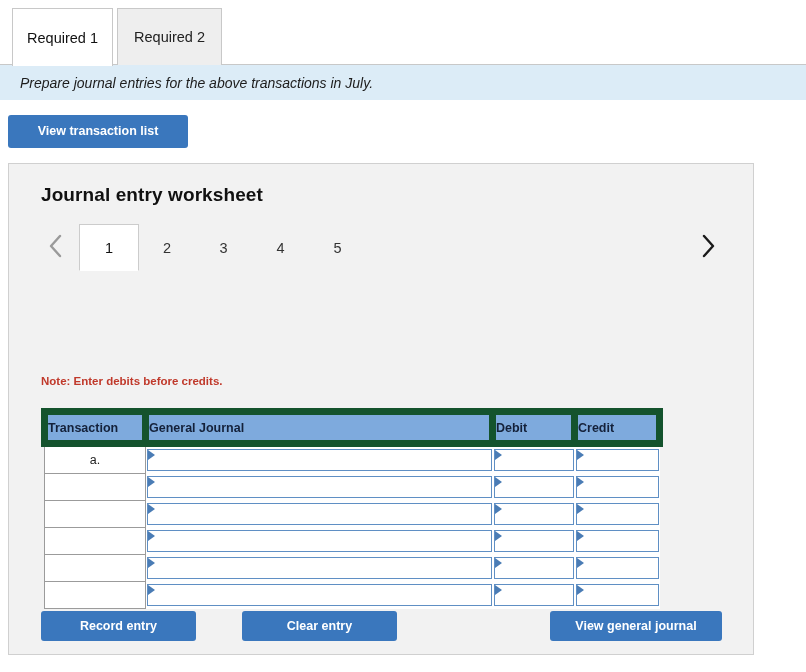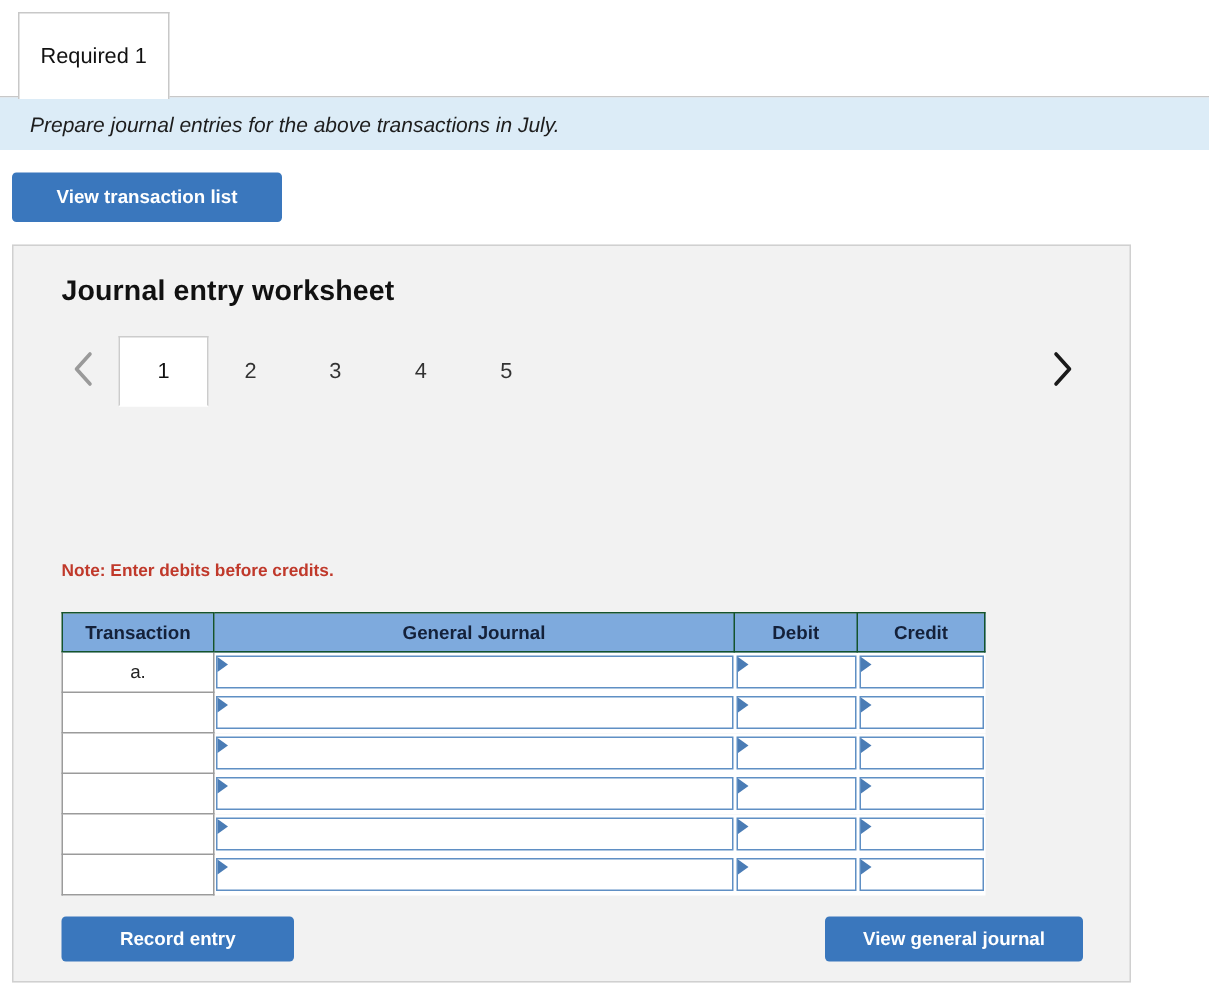--- a/index.html
+++ b/index.html
@@ -185,27 +185,27 @@
   
   .jtable {
     position: absolute;
     left: 32px; top: 244px;
     width: 615px;
     border-collapse: collapse;
     table-layout: fixed;
   }
   .jtable th {
     background: #7eaadd;
-    border: 1px solid #14532d;
+    border: 7px solid #14532d;
     height: 25px;
     font-size: 12.5px;
     font-weight: bold;
     color: #14213a;
     padding: 0;
-    text-align: center;
+    text-align: left;
   }
   .jtable td {
     padding: 0;
     height: 26px;
     vertical-align: middle;
   }
   .col-trans { width: 101px; }
   .col-gj    { width: 347px; }
   .col-debit { width: 82px; }
   .col-credit{ width: 85px; }
@@ -245,20 +245,23 @@
   #recordEntry     { position:absolute; left: 32px;  top: 447px; width: 155px; height: 30px; }
   #clearEntry      { position:absolute; left: 233px; top: 447px; width: 155px; height: 30px; }
   #viewGeneralJrnl { position:absolute; left: 541px; top: 447px; width: 172px; height: 30px; }
 </style>
 </head>
 <body>
 
 <div class="req-tabs">
   <div class="req-tab active" id="reqTab0">
     <span>Required 1</span>
+  </div>
+  <div class="req-tab" id="reqTab1">
+    <span>Required 2</span>
   </div>
 </div>
 
 <div class="instruction-bar">
   <span>Prepare journal entries for the above transactions in July.</span>
 </div>
 
 <button class="btn" id="viewTransactionList">View transaction list</button>
 
 <div class="worksheet">
@@ -445,14 +448,15 @@
           <div class="input-shell">
             <span class="tri"></span>
             <span></span>
           </div>
         </td>
       </tr>
     </tbody>
   </table>
 
   <button class="btn" id="recordEntry">Record entry</button>
+  <button class="btn" id="clearEntry">Clear entry</button>
   <button class="btn" id="viewGeneralJrnl">View general journal</button>
 </div>
 
 </body></html>

